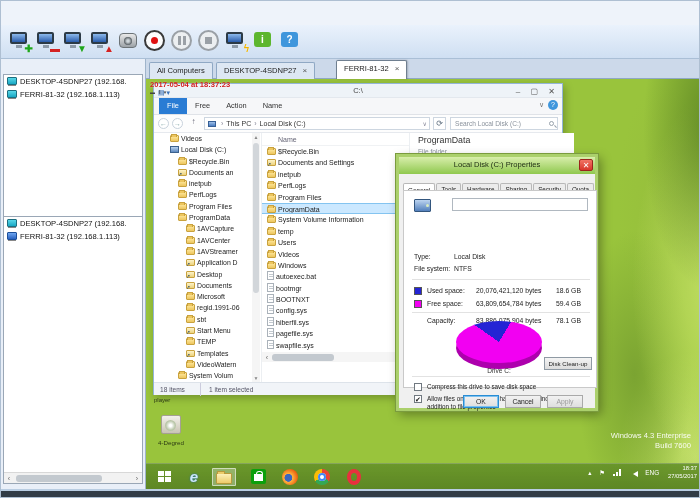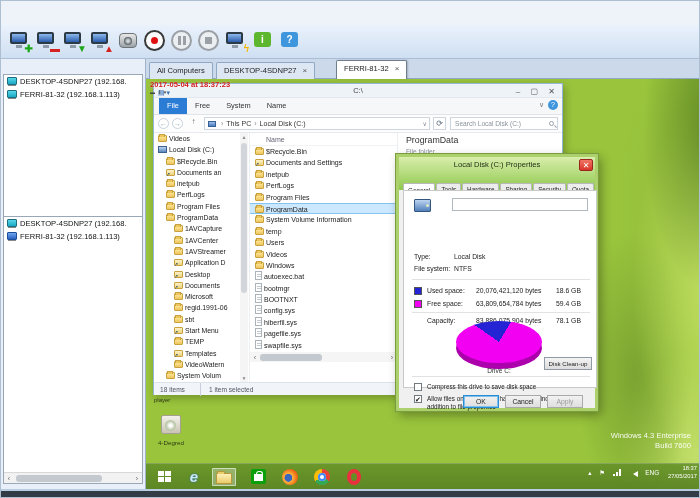--- a/index.html
+++ b/index.html
@@ -76,21 +76,21 @@
   #nav-up{border:none;background:none;color:#667;font-size:8px;}
   #crumb-box{position:absolute;left:50px;top:2px;width:226px;height:13px;border:1px solid #cdd6e0;background:#fff;font-size:7px;color:#333;line-height:12px;padding-left:3px;white-space:nowrap;overflow:hidden;}
   .crumb-drive{display:inline-block;width:8px;height:6px;background:linear-gradient(#9fc0e8,#4a7cc0);border:1px solid #365f96;vertical-align:-1px;margin-right:2px;}
   .crumb-sep{color:#889;padding:0 3px;}
   #crumb-dd{position:absolute;right:2px;top:0;color:#889;font-size:6px;}
   #refresh-box{position:absolute;left:279px;top:2px;width:13px;height:13px;border:1px solid #cdd6e0;background:#fff;color:#567;font-size:8px;text-align:center;line-height:12px;}
   #search-box{position:absolute;left:296px;top:2px;width:108px;height:13px;border:1px solid #cdd6e0;background:#fff;font-size:6.6px;color:#8a929c;line-height:12px;padding-left:4px;white-space:nowrap;overflow:hidden;}
   #search-mag{position:absolute;right:3px;top:2.5px;width:5px;height:5px;border:1px solid #98a2ac;border-radius:50%;}
   #search-mag:after{content:"";position:absolute;left:4px;top:4px;width:3px;height:1px;background:#98a2ac;transform:rotate(45deg);}
 
-  #ex-content{position:absolute;left:0;top:49px;width:100%;height:249px;background:#fff;}
+  #ex-content{position:absolute;left:12px;top:49px;width:100%;height:249px;background:#fff;}
   #tree{position:absolute;left:1px;top:0;width:85px;height:249px;overflow:hidden;}
   .tree-row{height:11.3px;line-height:11.3px;font-size:6.9px;color:#222;white-space:nowrap;overflow:hidden;}
   .ic{display:inline-block;width:9px;height:7px;vertical-align:-1px;margin-right:2px;position:relative;}
   .ic.folder{background:linear-gradient(#ffe9a0,#edc65e);border:1px solid #c9a23e;border-radius:1px;}
   .ic.folder:before{content:"";position:absolute;left:0;top:-2px;width:4px;height:2px;background:#edc65e;border:1px solid #c9a23e;border-bottom:none;}
   .ic.folder-link{background:linear-gradient(#fdf3c8,#ecd27c);border:1px solid #c9a23e;border-radius:1px;}
   .ic.folder-link:after{content:"↗";position:absolute;left:-1px;top:-1px;font-size:5px;color:#246;}
   .ic.drive{background:linear-gradient(#b9d2ee,#5b87be);border:1px solid #3c618e;}
   .ic.file{background:#fff;border:1px solid #aab2ba;width:7px;height:9px;}
   .ic.file:after{content:"";position:absolute;left:1px;top:2px;width:4px;height:1px;background:#c3c9cf;box-shadow:0 2px 0 #c3c9cf;}
@@ -106,21 +106,21 @@
   #fl-hscroll .hs-thumb{left:10px;width:62px;top:1.5px;}
   #ex-vline2{position:absolute;left:243px;top:0;width:1px;height:249px;background:#eceff2;}
   #details{position:absolute;left:252px;top:2px;width:150px;}
   #det-title{font-size:8.8px;color:#333;}
   #det-sub{font-size:6.6px;color:#8a929c;margin-top:3px;}
   #ex-status{position:absolute;left:0;top:298px;width:100%;height:13px;background:#f1f4f8;border-top:1px solid #dde3ea;font-size:6.6px;color:#556;line-height:13px;}
   #st-items{position:absolute;left:6px;} #st-sel{position:absolute;left:46px;border-left:1px solid #ccd;padding-left:8px;}
 
   
   #dialog{position:absolute;left:250px;top:75px;width:202px;height:257px;background:#f0f0f0;border:3px solid #abd06c;outline:1px solid #7a9b3e;box-shadow:3px 4px 10px rgba(0,0,0,.35);}
-  #dlg-title{position:absolute;left:0;top:0;width:100%;height:33px;background:linear-gradient(#d8eeab,#8fc84e);font-size:7.6px;color:#1d2b12;text-align:center;line-height:16px;}
+  #dlg-title{position:absolute;left:0;top:0;width:100%;height:17px;background:linear-gradient(#d8eeab,#8fc84e);font-size:7.6px;color:#1d2b12;text-align:center;line-height:16px;}
   #dlg-close{position:absolute;right:2px;top:2px;width:14px;height:12px;background:linear-gradient(#f17464,#d8362a);border:1px solid #9b241c;border-radius:2px;color:#fff;font-size:8px;line-height:11px;text-align:center;}
   #dlg-tabs{position:absolute;left:4px;top:19px;width:194px;height:14px;}
   .dlg-tab{display:inline-block;border:1px solid #b8b8b8;border-bottom:none;background:#ececec;font-size:6.3px;color:#222;padding:2px 4px 1px;border-radius:2px 2px 0 0;margin-right:1px;vertical-align:bottom;}
   .dlg-tab.active{background:#fff;position:relative;top:1px;padding-top:3px;}
   #dlg-page{position:absolute;left:4px;top:33px;width:194px;height:198px;background:#fff;border:1px solid #c9c9c9;font-size:6.8px;color:#222;}
   #drv-icon{position:absolute;left:10px;top:8px;width:17px;height:13px;background:linear-gradient(#bcd4f0,#5380bc);border:1px solid #33567e;border-radius:1px;}
   #drv-icon:after{content:"";position:absolute;right:1px;top:4px;width:3px;height:3px;border-radius:50%;background:#d9ecc0;}
   #dlg-name{position:absolute;left:48px;top:7px;width:136px;height:13px;border:1px solid #b0b8c0;background:#fff;}
   .frow{position:absolute;left:10px;width:180px;height:10px;}
   .flabel{position:absolute;left:0;}
@@ -234,21 +234,21 @@
       <div id="overlay-ctl">▬ ‖ ▾</div>
 
       <div id="explorer">
         <div id="ex-title">
           <span id="ex-qat">▤ ▾</span>
           <span>C:\</span>
           <span id="ex-controls">‒ ▢ ✕</span>
         </div>
         <div id="ex-ribbon">
           <span id="rib-right">∨<span id="rib-help">?</span></span>
-        <span class="rib-tab file">File</span><span class="rib-tab">Free</span><span class="rib-tab">System</span><span class="rib-tab">Name</span></div>
+        <span class="rib-tab file">File</span><span class="rib-tab">Free</span><span class="rib-tab">Action</span><span class="rib-tab">Name</span></div>
         <div id="ex-addr">
           <span class="nav-btn" style="left:4px">←</span>
           <span class="nav-btn" style="left:18px">→</span>
           <span class="nav-btn" id="nav-up" style="left:34px;top:2px">↑</span>
           <span id="crumb-box"><span class="crumb-drive"></span><span class="crumb-sep">›</span><span>This PC</span><span class="crumb-sep">›</span><span>Local Disk (C:)</span><span id="crumb-dd">∨</span></span>
           <span id="refresh-box">⟳</span>
           <span id="search-box">
             <span>Search Local Disk (C:)</span>
             <span id="search-mag"></span>
           </span>

